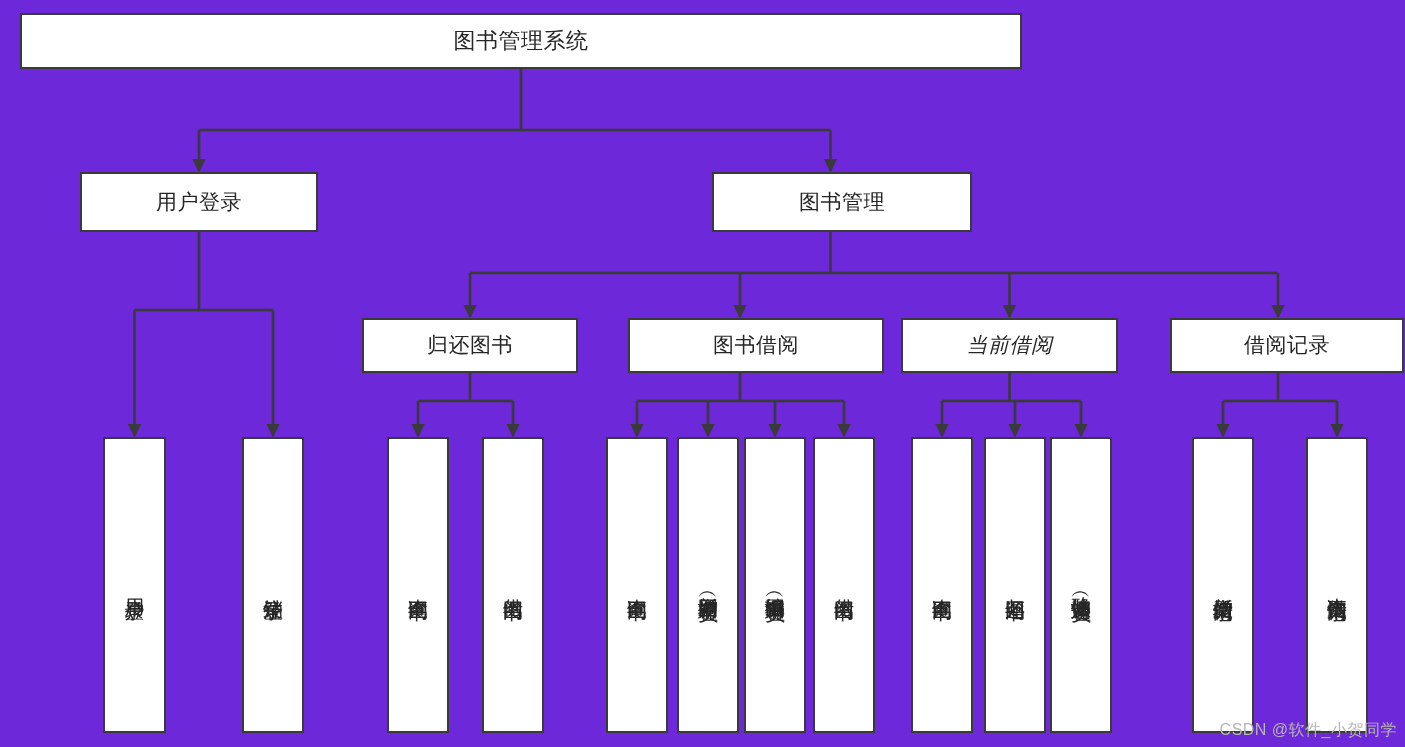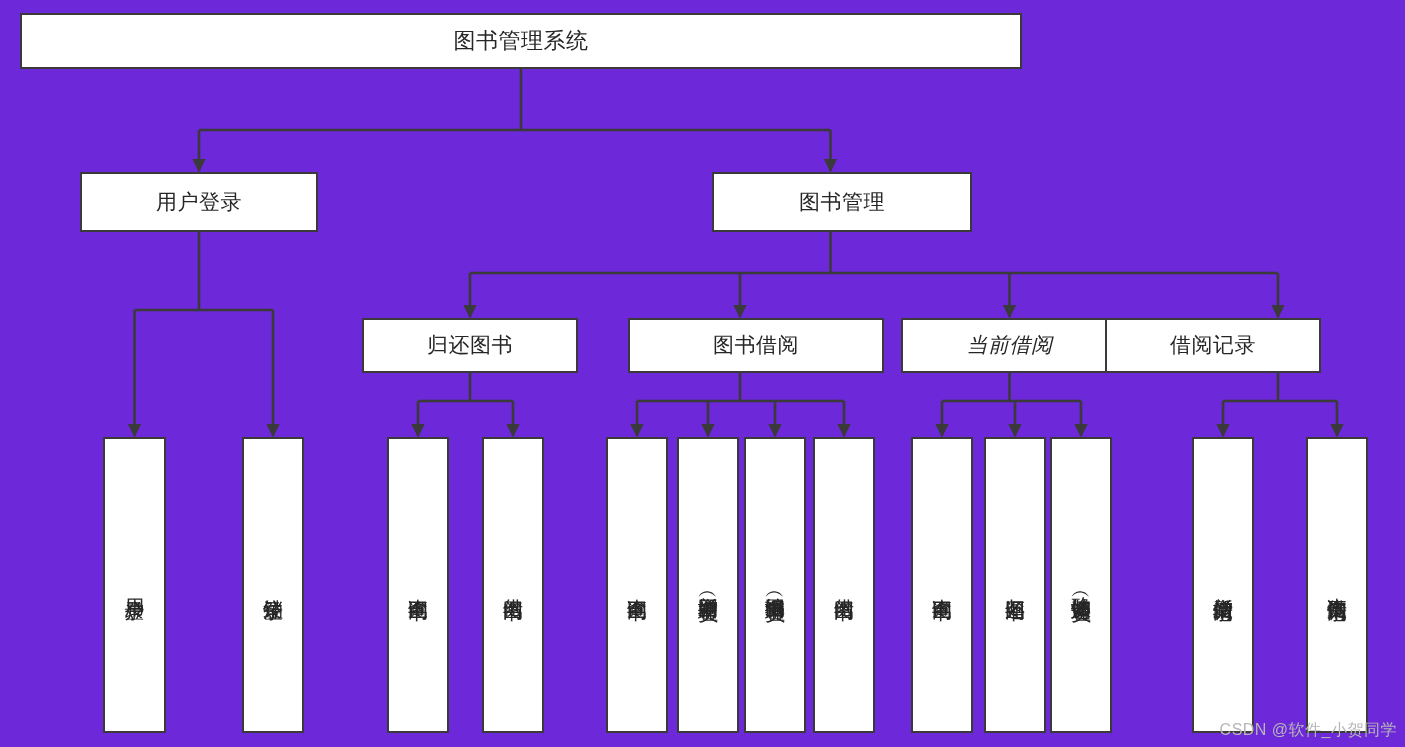--- a/index.html
+++ b/index.html
@@ -135,21 +135,21 @@
       </div>
       <div class="node horizontal" style="left: 362px; top: 318px; width: 216px; height: 55px;">
         <span class="node-label">归还图书</span>
       </div>
       <div class="node horizontal" style="left: 628px; top: 318px; width: 256px; height: 55px;">
         <span class="node-label">图书借阅</span>
       </div>
       <div class="node horizontal" style="left: 901px; top: 318px; width: 217px; height: 55px; font-style: italic;">
         <span class="node-label">当前借阅</span>
       </div>
-      <div class="node horizontal" style="left: 1105px; top: 318px; width: 216px; height: 55px;">
+      <div class="node horizontal" style="left: 1170px; top: 318px; width: 234px; height: 55px;">
         <span class="node-label">借阅记录</span>
       </div>
       <div class="node vertical" style="left: 103px; top: 437px; width: 63px; height: 296px;">
         <span class="node-label">用户登录</span>
       </div>
       <div class="node vertical" style="left: 242px; top: 437px; width: 62px; height: 296px;">
         <span class="node-label">注销登录</span>
       </div>
       <div class="node vertical" style="left: 387px; top: 437px; width: 62px; height: 296px;">
         <span class="node-label">查询图书</span>

